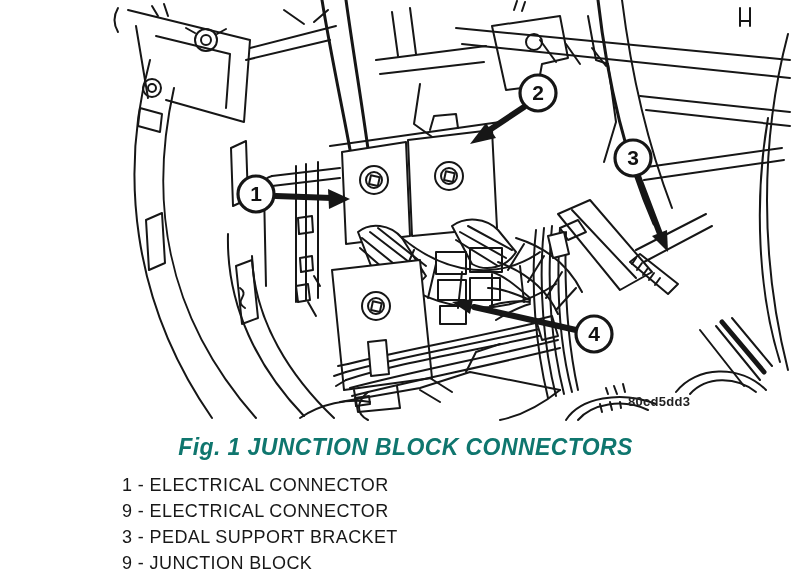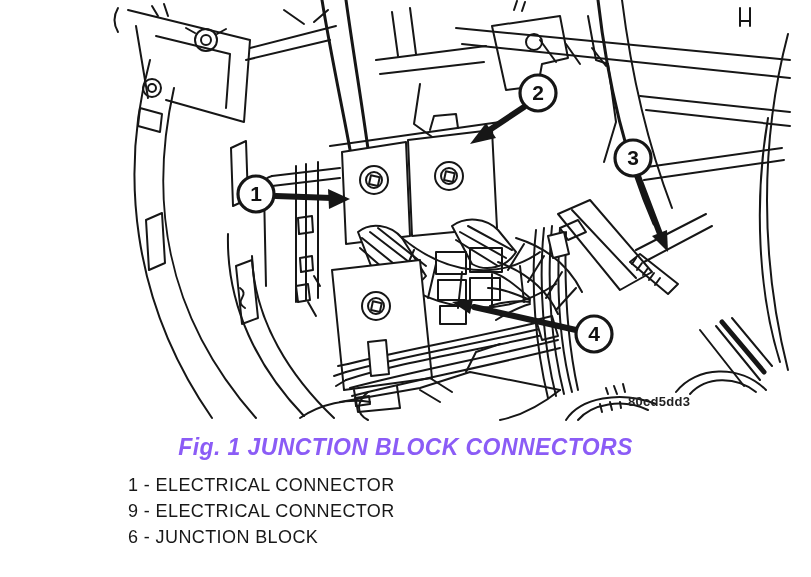--- a/index.html
+++ b/index.html
@@ -10,32 +10,31 @@
     overflow:hidden;
     font-family:"Liberation Sans", sans-serif;
     color:#161616;
   }
   .drawing{position:absolute;top:0;left:0;}
   .caption{
     position:absolute;top:434px;left:0;width:811px;
     text-align:center;
     font-size:23px;font-weight:bold;font-style:italic;
     letter-spacing:.4px;
-    color:#8b5cf6;
+    color:#0f766e;
   }
   .legend{
     position:absolute;top:472px;left:122px;
   }
   .legend-row{
     height:26px;line-height:26px;
     font-size:18px;font-weight:400;
     letter-spacing:.4px;
     color:#181818;
     white-space:nowrap;
-    margin-left:6px;
   }
   svg text.callout-num{
     font-family:"Liberation Sans", sans-serif;
     font-weight:bold;font-size:21px;fill:#111;
   }
   svg text.img-code{
     font-family:"Liberation Sans", sans-serif;
     font-weight:bold;font-size:13px;fill:#222;
     letter-spacing:.3px;
   }
@@ -228,16 +227,17 @@
     <text class="callout-num" x="594" y="341" text-anchor="middle">4</text>
 
     <text class="img-code" x="628" y="406">80cd5dd3</text>
   </svg>
 
   <div class="caption">Fig. 1 JUNCTION BLOCK CONNECTORS</div>
 
   <div class="legend">
     <div class="legend-row">1 - ELECTRICAL CONNECTOR</div>
     <div class="legend-row">9 - ELECTRICAL CONNECTOR</div>
-    <div class="legend-row">6 - JUNCTION BLOCK</div>
+    <div class="legend-row">3 - PEDAL SUPPORT BRACKET</div>
+    <div class="legend-row">9 - JUNCTION BLOCK</div>
   </div>
 
 </div>
 
 </body></html>

